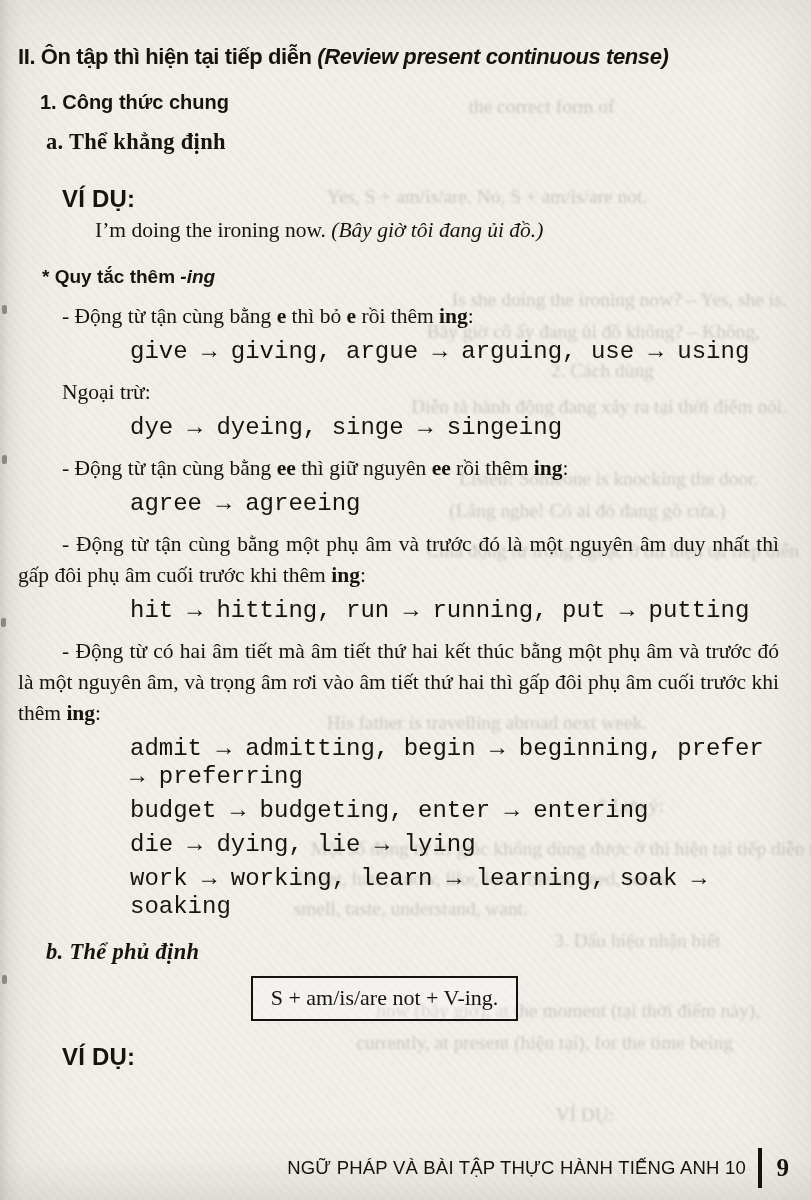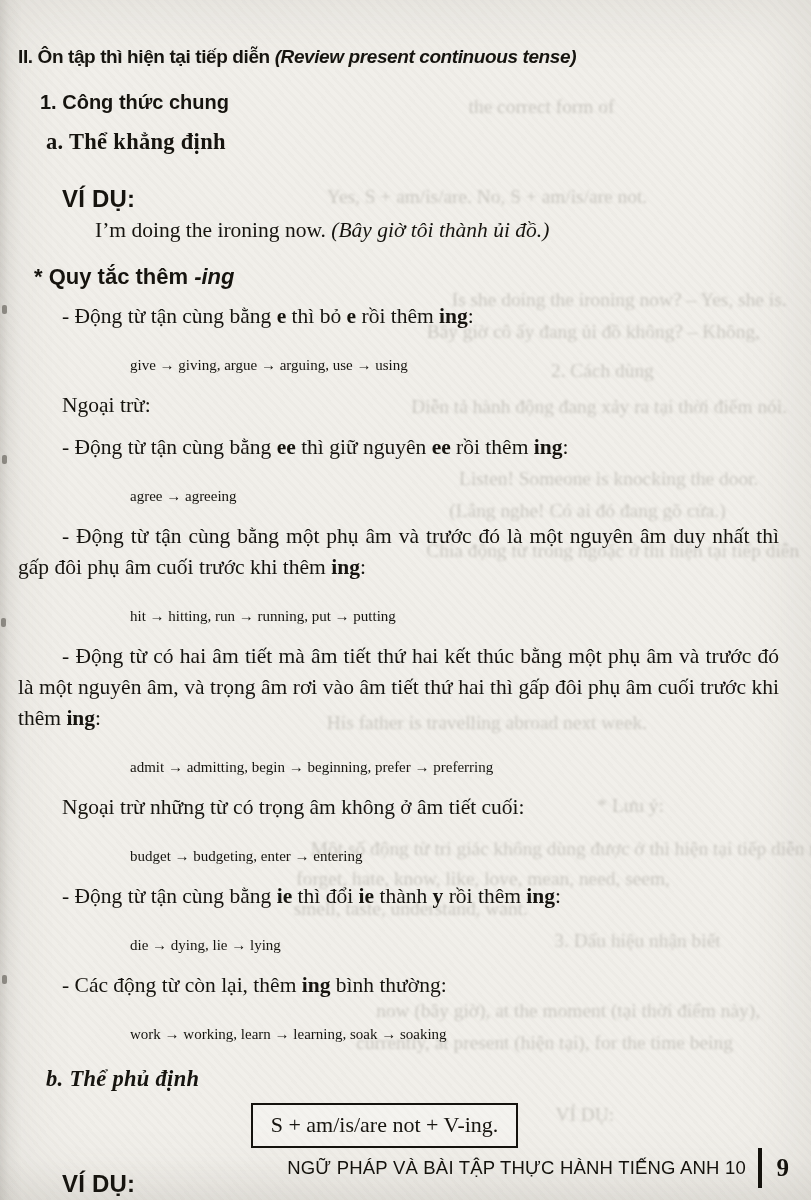--- a/index.html
+++ b/index.html
@@ -22,21 +22,21 @@
     font-family:"Liberation Serif","DejaVu Serif",serif;
     font-size:19px;color:#98958d;opacity:.42;
     filter:blur(1.2px);white-space:nowrap;
     transform:scaleX(1.02);
   }
   .speck{position:absolute;width:5px;height:9px;background:#4c4942;border-radius:2px;opacity:.55;}
   .content{position:relative;z-index:1;padding:42px 26px 0 18px;}
 
   .h-main{
     font-family:"Liberation Sans","DejaVu Sans",sans-serif;
-    font-weight:700;font-size:19px;line-height:30px;
+    font-weight:700;font-size:22px;line-height:30px;
     letter-spacing:-0.4px;white-space:nowrap;margin:0;
   }
   .h-sub-num{
     font-family:"Liberation Sans","DejaVu Sans",sans-serif;
     font-weight:700;font-size:20px;line-height:26px;
     margin:17px 0 0 22px;
   }
   .h-serif{
     font-family:"Liberation Serif","DejaVu Serif",serif;
     font-weight:700;font-size:22.5px;line-height:30px;
@@ -56,33 +56,33 @@
     font-weight:700;font-size:24px;line-height:23px;
     margin:30px 0 0 44px;letter-spacing:0.2px;
   }
   .example-sentence{
     font-family:"Liberation Serif","DejaVu Serif",serif;
     font-size:21.5px;line-height:28px;
     margin:6px 0 0 77px;
   }
   .h-rules{
     font-family:"Liberation Sans","DejaVu Sans",sans-serif;
-    font-weight:700;font-size:22px;line-height:26px;
-    margin:20px 0 0 16px;
+    font-weight:700;font-size:19px;line-height:26px;
+    margin:20px 0 0 24px;
   }
   .rule{
     font-family:"Liberation Serif","DejaVu Serif",serif;
     font-size:21.5px;line-height:31px;
     text-indent:44px;text-align:justify;
     margin:11px 6px 0 0;
   }
   .word-example{
-    font-family:Liberation Serif, serif;
-    font-size:15px;line-height:28px;
-    margin:19px 0 0 112px;
+    font-family:Liberation Mono, monospace;
+    font-size:24px;line-height:28px;
+    margin:6px 0 0 112px;
   }
   .footer{
     position:absolute;z-index:1;right:22px;bottom:12px;
     display:flex;align-items:center;
   }
   .footer-title{
     font-family:"Liberation Sans","DejaVu Sans",sans-serif;
     font-size:18.5px;letter-spacing:0.2px;color:#14120d;
   }
   .footer-divider{width:3.5px;height:40px;background:#14120d;margin:0 15px 0 12px;}
@@ -125,43 +125,41 @@
 
     <h1 class="h-main"><span style="font-weight: 700;">II. Ôn tập thì hiện tại tiếp diễn </span><span style="font-weight: 700; font-style: italic;">(Review present continuous tense)</span></h1>
 
     <div class="h-sub-num">1. Công thức chung</div>
 
     <div class="h-serif">a. Thể khẳng định</div>
 
 
     <div class="vidu">VÍ DỤ:</div>
 
-    <div class="example-sentence"><span>I’m doing the ironing now. </span><span style="font-style: italic;">(Bây giờ tôi thành ủi đồ.)</span></div>
+    <div class="example-sentence"><span>I’m doing the ironing now. </span><span style="font-style: italic;">(Bây giờ tôi đang ủi đồ.)</span></div>
 
     <div class="h-rules"><span style="font-weight: 700;">* Quy tắc thêm </span><span style="font-weight: 700; font-style: italic;">-ing</span></div>
 
     <div class="rule"><span>- Động từ tận cùng bằng </span><span style="font-weight: 700;">e</span><span> thì bỏ </span><span style="font-weight: 700;">e</span><span> rồi thêm </span><span style="font-weight: 700;">ing</span><span>:</span></div>
     <div class="word-example">give → giving, argue → arguing, use → using</div>
     <div class="rule">Ngoại trừ:</div>
+    <div class="word-example">dye → dyeing, singe → singeing</div>
 
     <div class="rule"><span>- Động từ tận cùng bằng </span><span style="font-weight: 700;">ee</span><span> thì giữ nguyên </span><span style="font-weight: 700;">ee</span><span> rồi thêm </span><span style="font-weight: 700;">ing</span><span>:</span></div>
     <div class="word-example">agree → agreeing</div>
 
     <div class="rule"><span>- Động từ tận cùng bằng một phụ âm và trước đó là một nguyên âm duy nhất thì gấp đôi phụ âm cuối trước khi thêm </span><span style="font-weight: 700;">ing</span><span>:</span></div>
     <div class="word-example">hit → hitting, run → running, put → putting</div>
 
     <div class="rule"><span>- Động từ có hai âm tiết mà âm tiết thứ hai kết thúc bằng một phụ âm và trước đó là một nguyên âm, và trọng âm rơi vào âm tiết thứ hai thì gấp đôi phụ âm cuối trước khi thêm </span><span style="font-weight: 700;">ing</span><span>:</span></div>
     <div class="word-example">admit → admitting, begin → beginning, prefer → preferring</div>
-    <div class="rule">Ngoại trừ những từ có trọng âm không ở âm tiết cuối:</div>
     <div class="word-example">budget → budgeting, enter → entering</div>
 
-    <div class="rule"><span>- Động từ tận cùng bằng </span><span style="font-weight: 700;">ie</span><span> thì đổi </span><span style="font-weight: 700;">ie</span><span> thành </span><span style="font-weight: 700;">y</span><span> rồi thêm </span><span style="font-weight: 700;">ing</span><span>:</span></div>
     <div class="word-example">die → dying, lie → lying</div>
 
-    <div class="rule"><span>- Các động từ còn lại, thêm </span><span style="font-weight: 700;">ing</span><span> bình thường:</span></div>
     <div class="word-example">work → working, learn → learning, soak → soaking</div>
 
     <div class="h-serif" style="margin-top:16px;font-style:italic;">b. Thể phủ định</div>
 
     <div class="formula-wrap">
       <div class="formula-box">S + am/is/are not + V-ing.</div>
     </div>
 
     <div class="vidu" style="margin-top:24px;">VÍ DỤ:</div>
 

